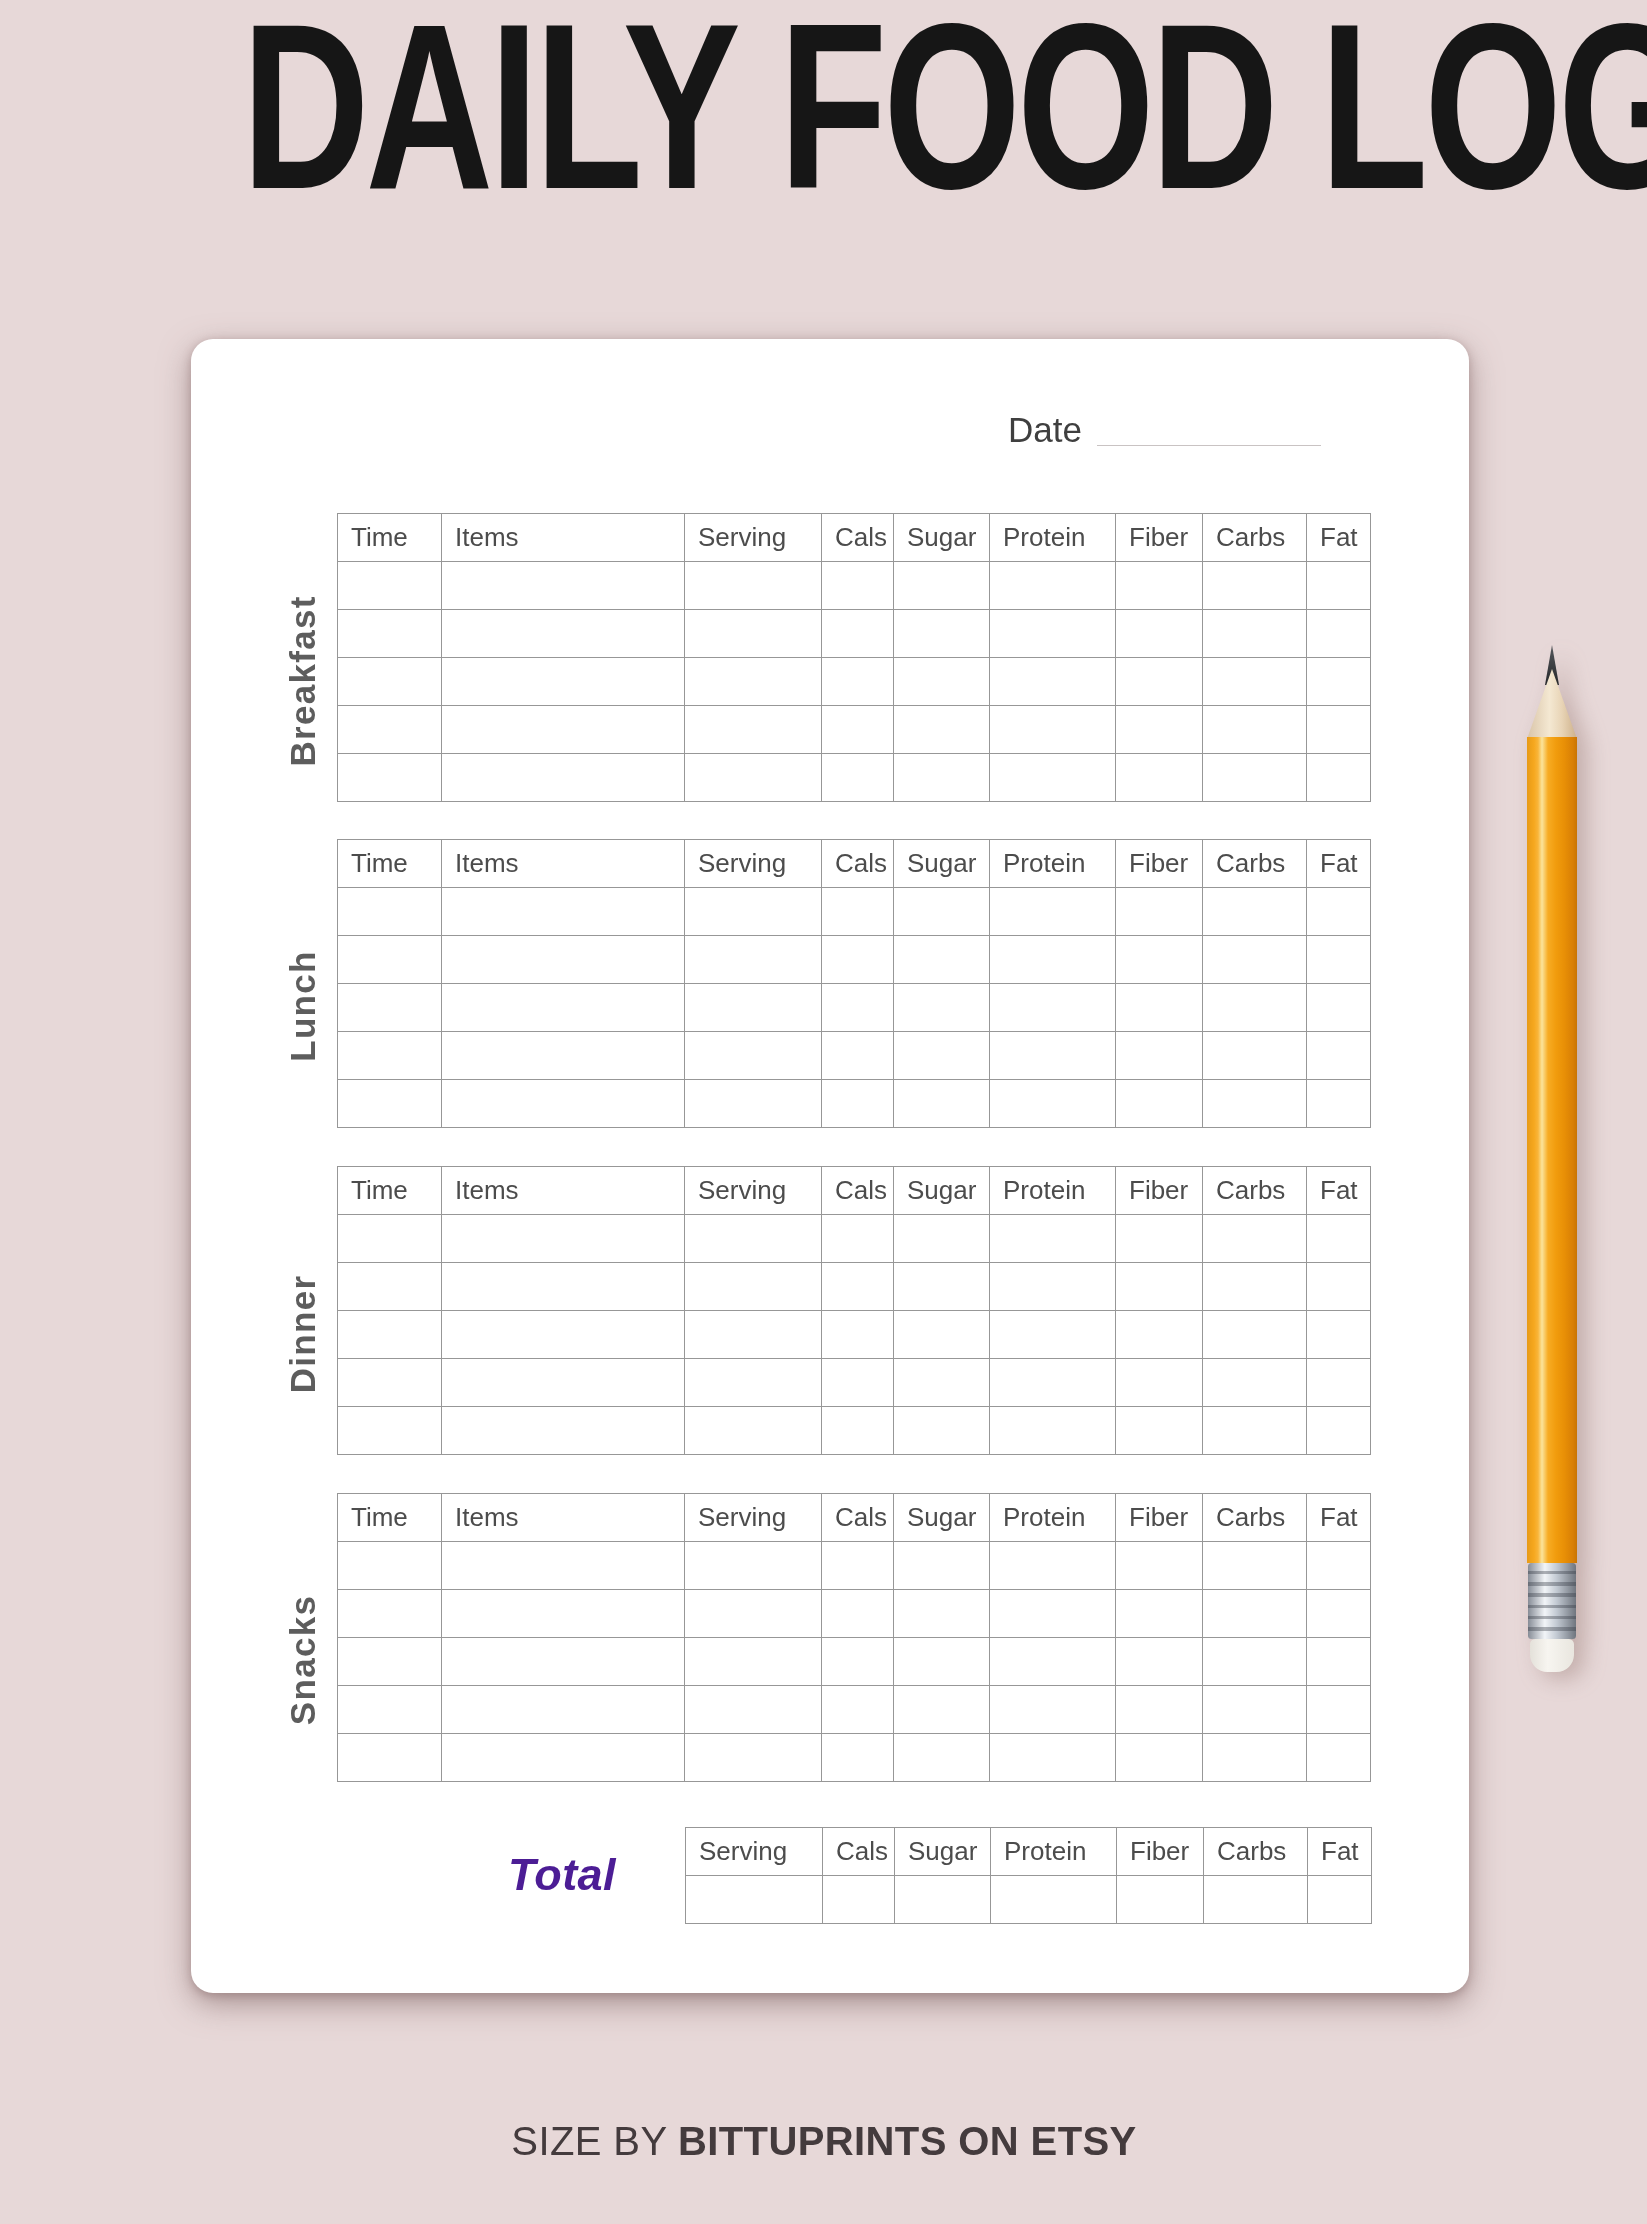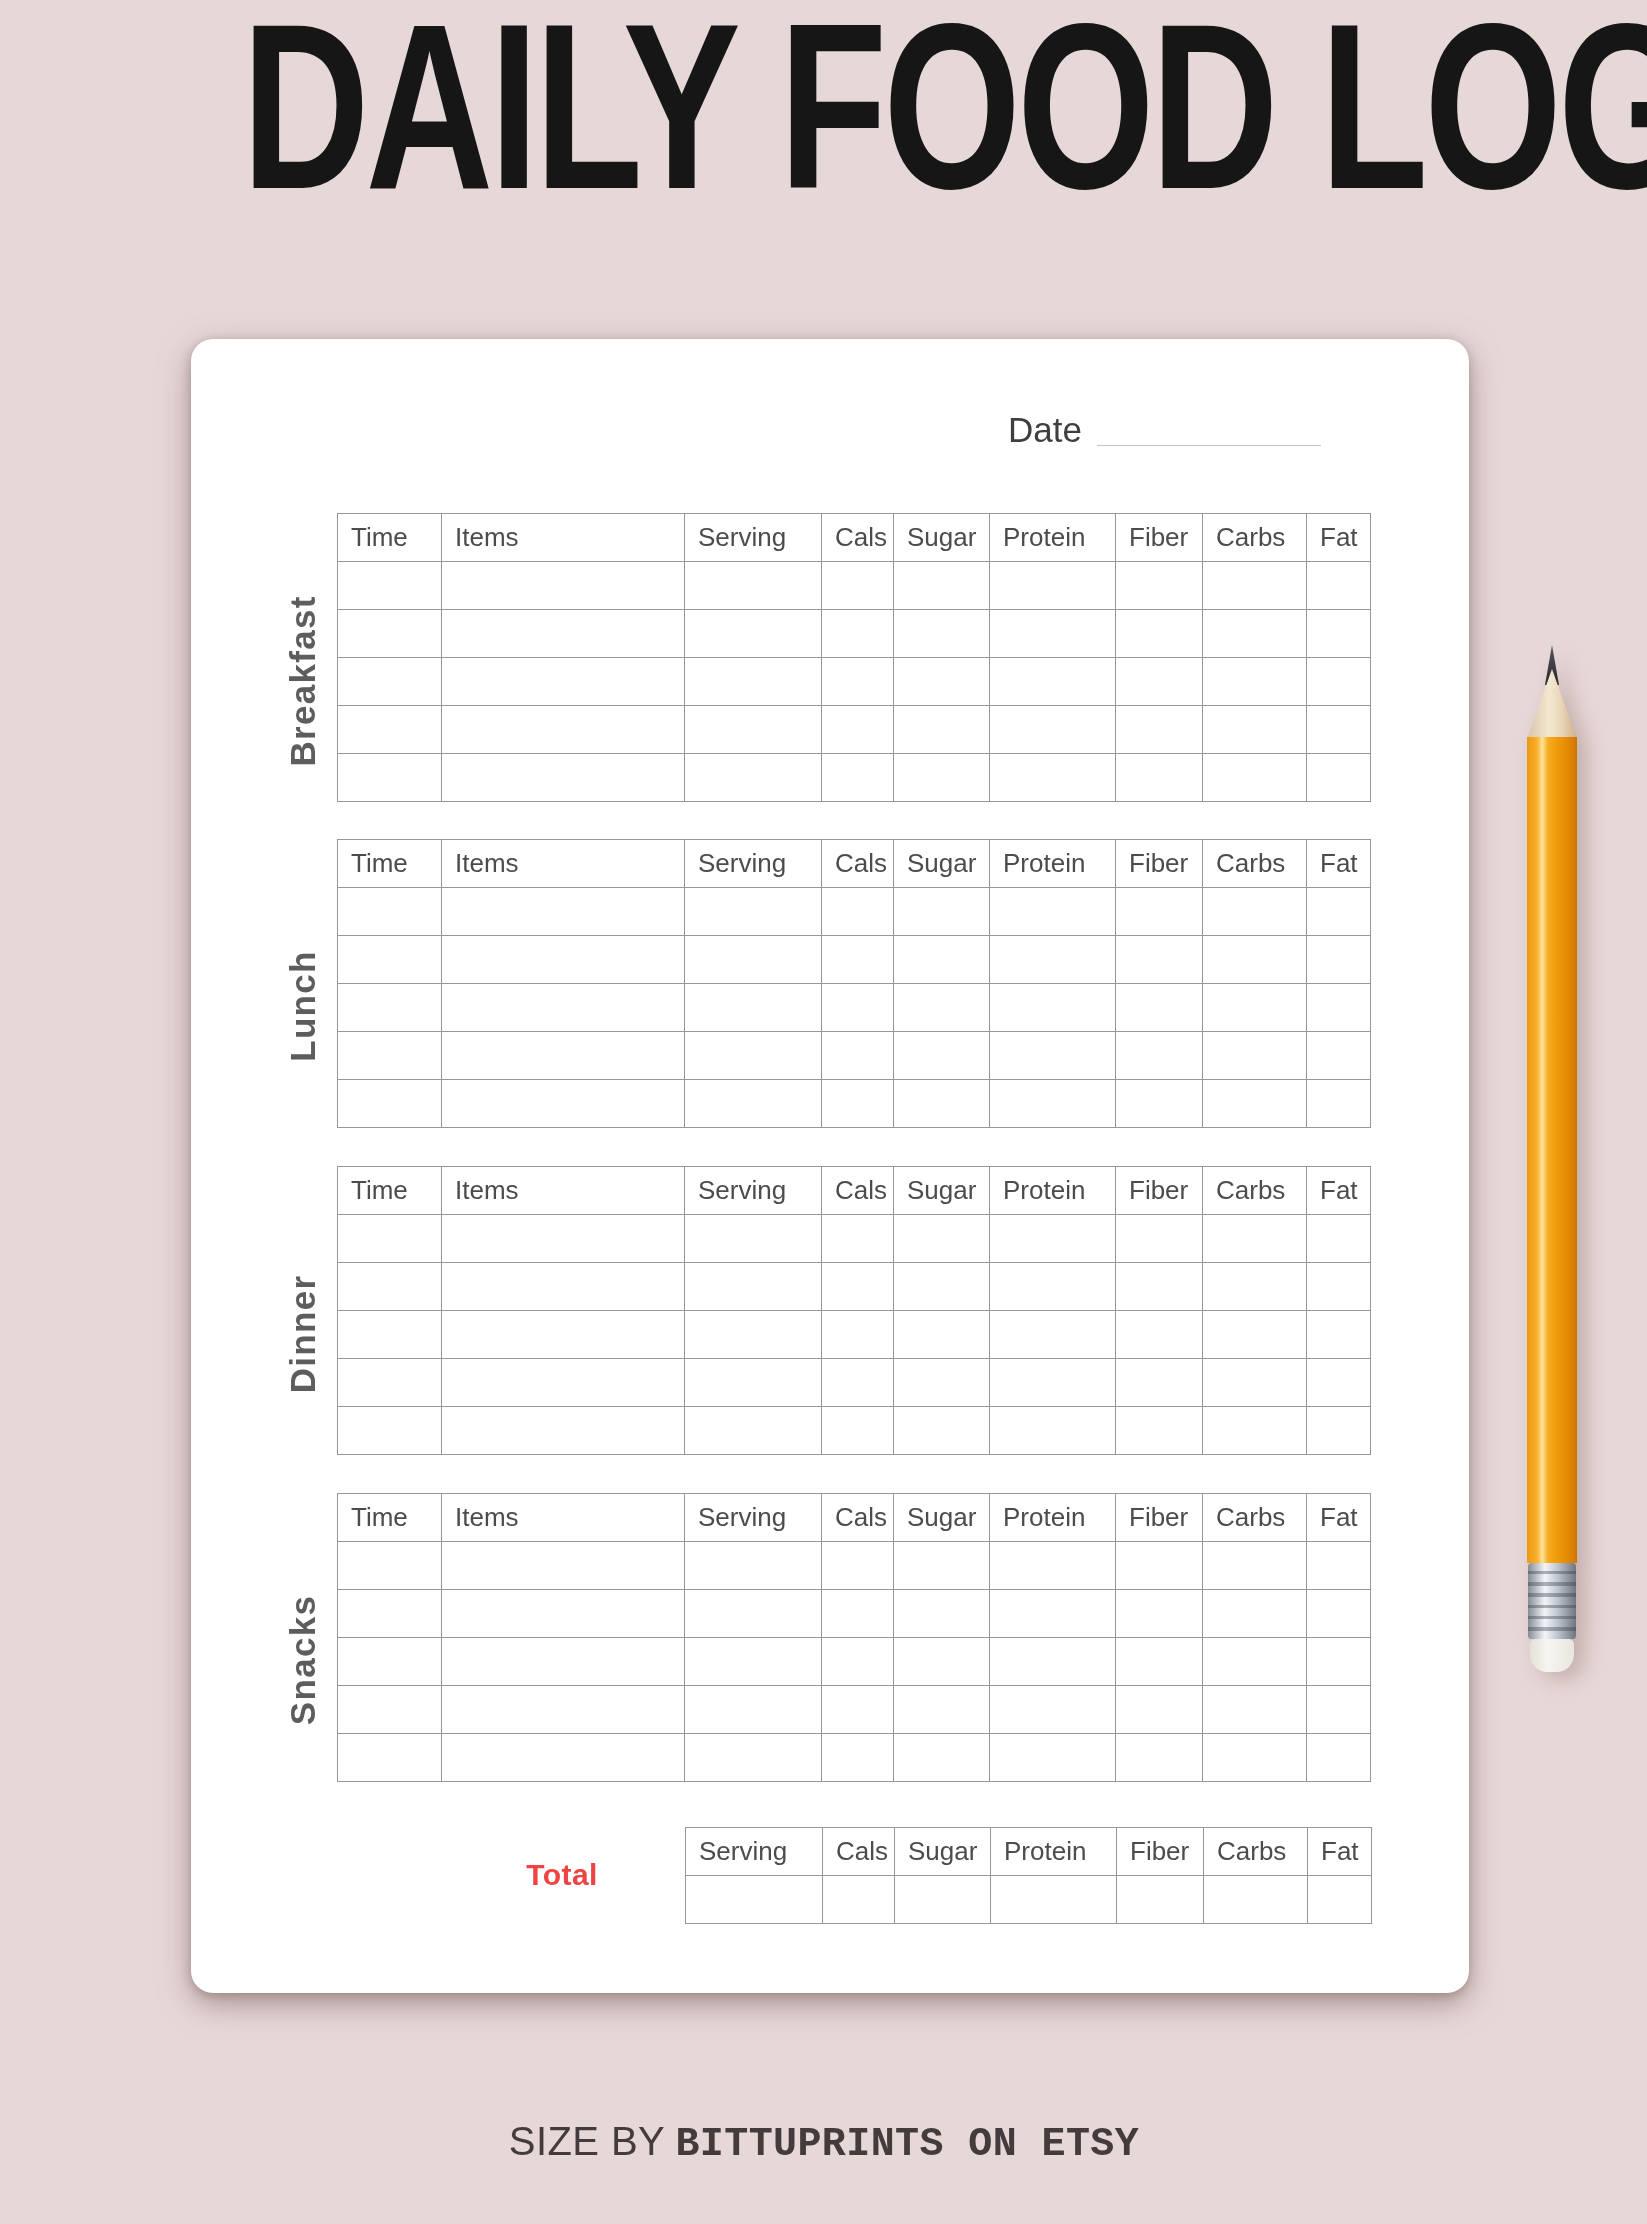--- a/index.html
+++ b/index.html
@@ -44,29 +44,29 @@
   }
   .meal-label{
     position:absolute;left:112px;
     transform:translate(-50%,-50%) rotate(-90deg);
     font-size:35px;font-weight:700;color:#5d5d5d;
     letter-spacing:1.3px;white-space:nowrap;
   }
   .total-label{
     position:absolute;left:371px;top:1536px;
     transform:translate(-50%,-50%);
-    font-size:30px;font-weight:700;color:#ef4444;letter-spacing:0.4px;
+    font-size:45px;font-weight:700;color:#4c1d95;letter-spacing:0.4px;font-style:italic;
   }
   
   .footer{
     position:absolute;top:2119px;left:0;width:100%;
     text-align:center;font-size:40px;color:#443b3d;letter-spacing:0.4px;
   }
   .footer .prefix{font-weight:400;margin-right:10.4px;}
-  .footer .brand{font-weight:700;font-family:Liberation Mono, monospace;}
+  .footer .brand{font-weight:700;}
   
   .pencil{
     position:absolute;left:1527px;top:645px;width:50px;height:1027px;
     filter:drop-shadow(10.4px 7px 10.4px rgba(130,95,85,.35));
   }
   .pencil-tip{
     position:absolute;left:50%;top:0;width:14px;height:40px;
     transform:translateX(-50%);
     background:linear-gradient(180deg,#55585c,#26282b);
     clip-path:polygon(50% 0,100% 100%,0 100%);

